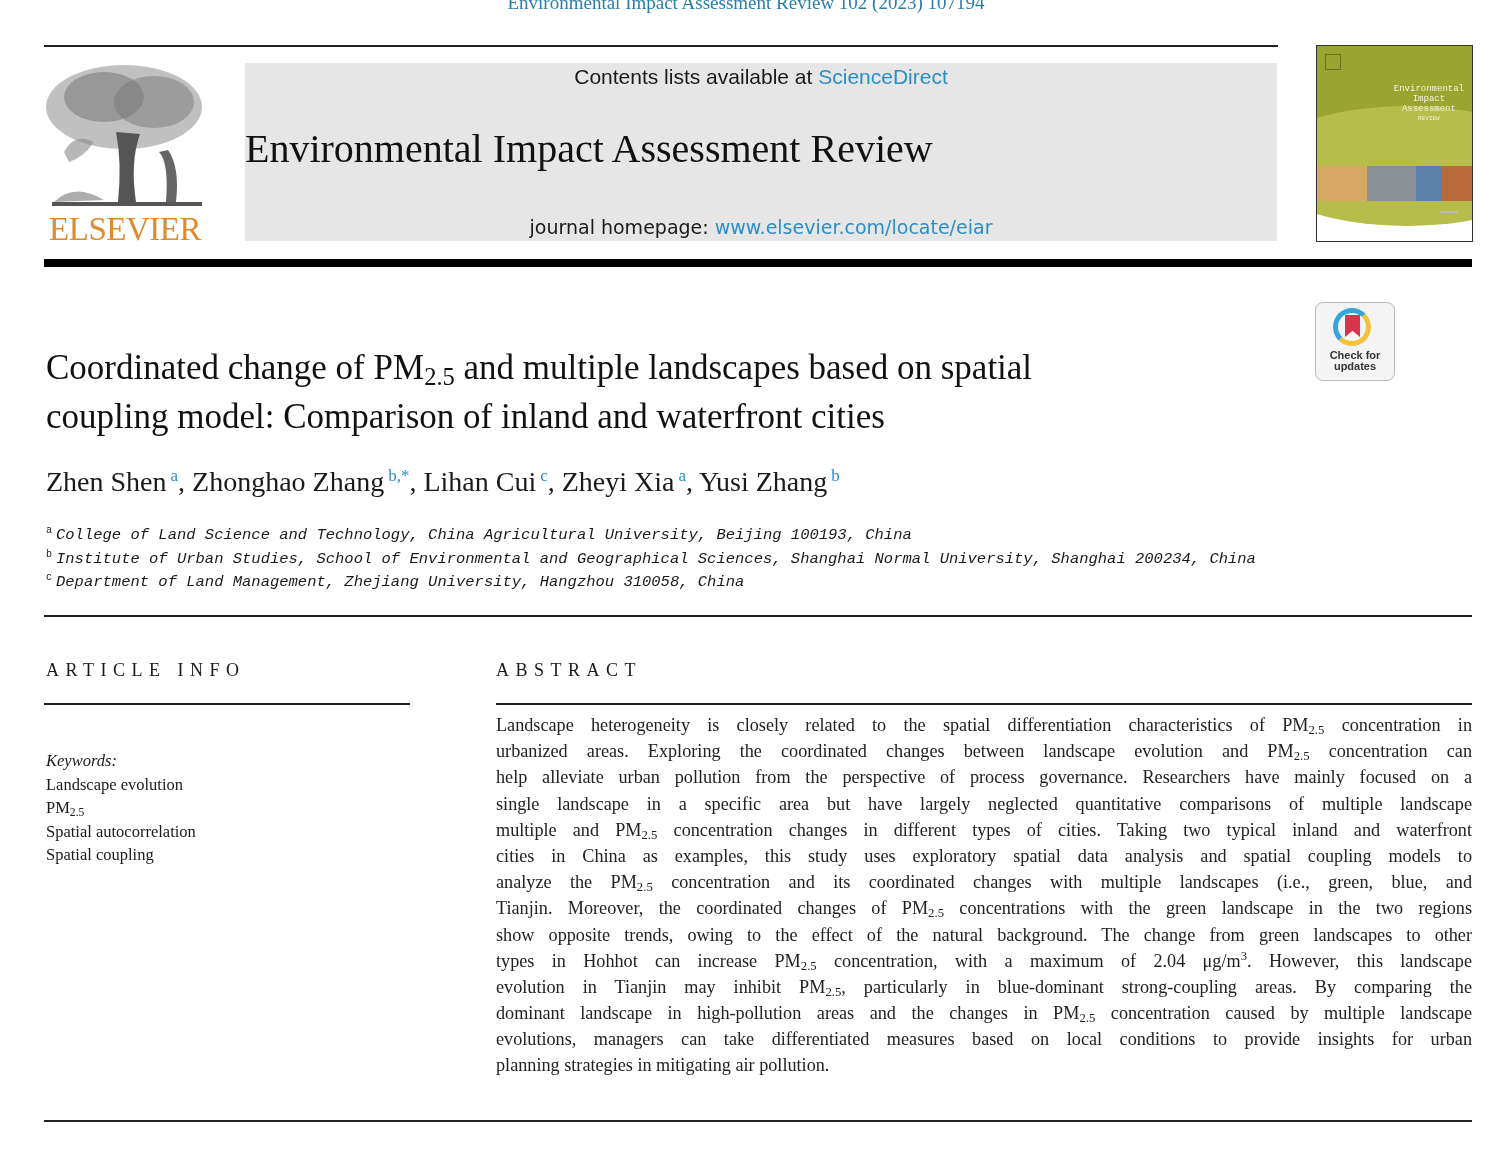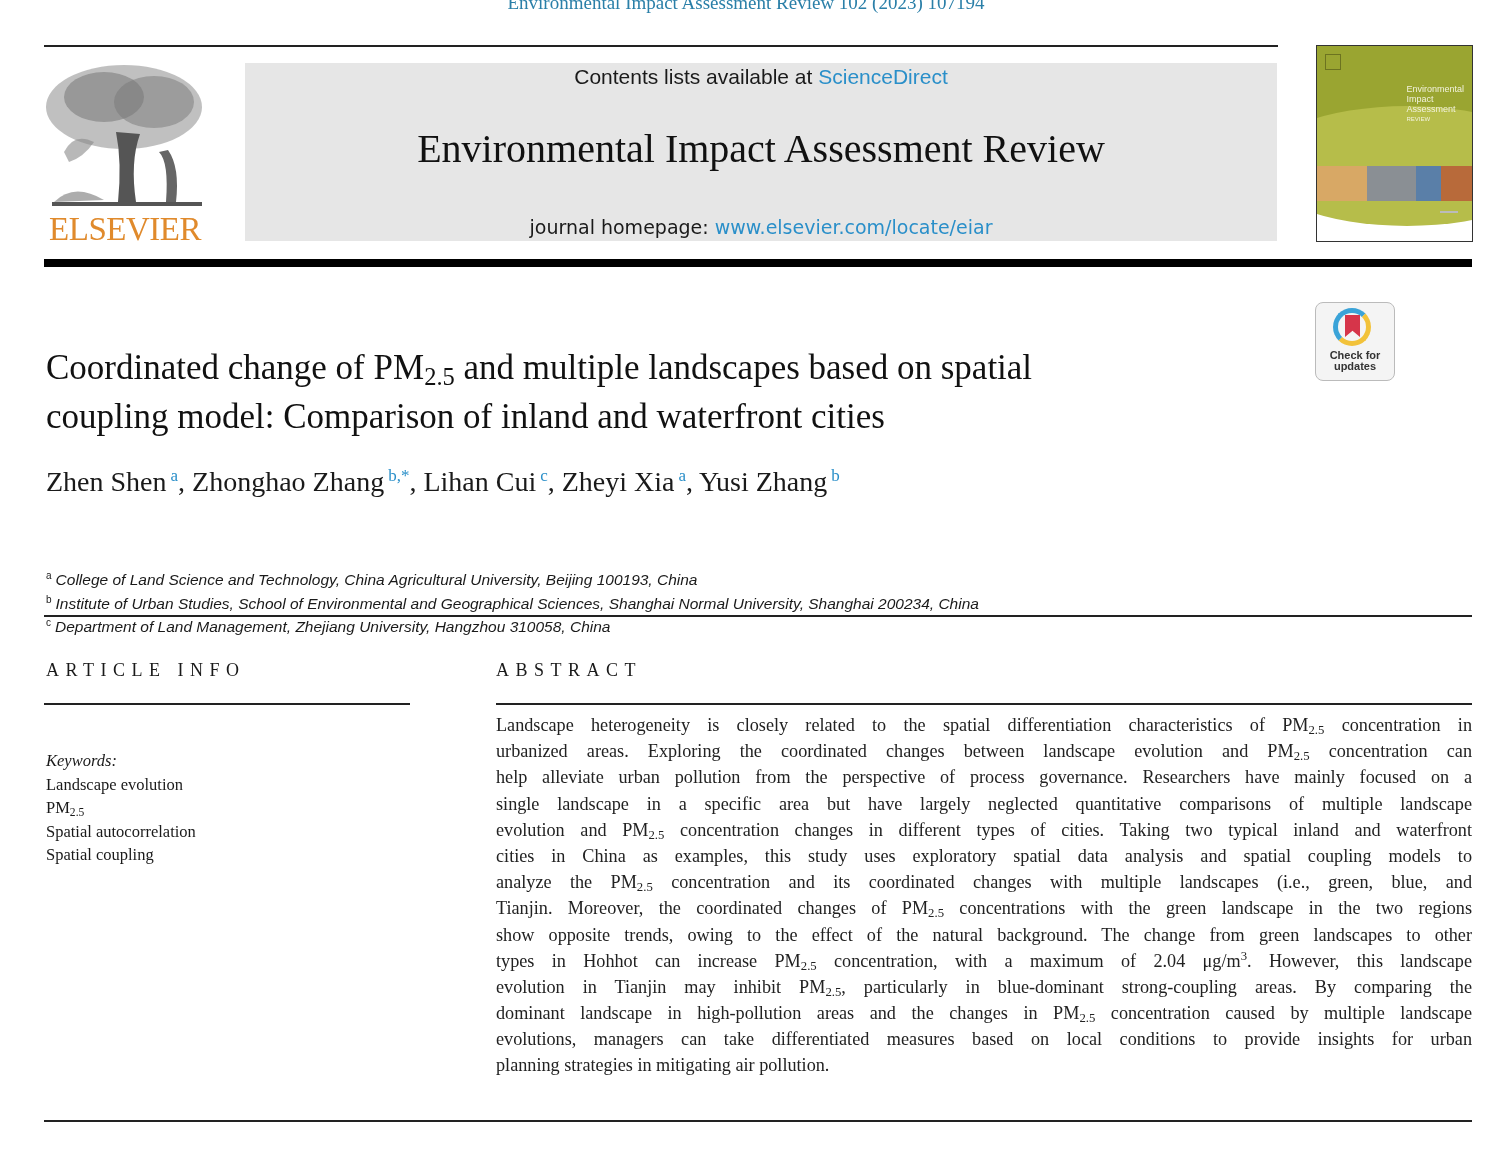--- a/index.html
+++ b/index.html
@@ -10,48 +10,48 @@
   .citation { left: 0; width: 1492px; top: -8px; text-align: center; font-size: 19px; color: #2a7fa8;
               font-family: "Liberation Serif", serif; }
   .rule-top { left: 44px; top: 45px; width: 1234px; height: 2px; background: #222; }
   .rule-thick { left: 44px; top: 259px; width: 1428px; height: 8px; background: #000; }
   .logo { left: 44px; top: 62px; width: 162px; height: 186px; }
   .logo-text { position: absolute; left: 0; bottom: 0; width: 162px; text-align: center;
                font-family: "Liberation Serif", serif; font-size: 33px; color: #e08a2c; letter-spacing: -0.5px; }
   .banner { left: 245px; top: 63px; width: 1032px; height: 178px; background: #e6e6e6; }
   .banner .contents { position: absolute; top: 2px; width: 100%; text-align: center;
                       font-family: Liberation Sans, sans-serif; font-size: 21px; }
-  .banner .jtitle { position: absolute; top: 62px; width: 100%; text-align: center;
+  .banner .jtitle { position: absolute; top: 62px; width: 100%; text-align: left;
                     font-family: "Liberation Serif", serif; font-size: 40px; color: #111; }
   .banner .homepage { position: absolute; top: 153px; width: 100%; text-align: center;
                       font-family: "DejaVu Sans", sans-serif; font-size: 19px; }
   .cover { left: 1316px; top: 45px; width: 155px; height: 195px; border: 1px solid #333; background: #fff; overflow: hidden; }
   .cover .green { position: absolute; left: 0; top: 0; width: 155px; height: 100px; background: #9aa531; }
   .cover .curve { position: absolute; left: -60px; top: 60px; width: 300px; height: 120px; border-radius: 50%;
                   background: #b6bd4a; }
   .cover .photos { position: absolute; left: 0; top: 120px; width: 155px; height: 35px;
                    background: linear-gradient(90deg, #d8a865 0 32%, #8a8f94 32% 64%, #5a7fa8 64% 80%, #b86a3a 80%); }
-  .cover .ctitle { position: absolute; right: 8px; top: 38px; text-align: left; font-size: 9px; line-height: 10px;
-                   color: #f2f2dc; font-family: Liberation Sans, sans-serif; }
+  .cover .ctitle { position: absolute; right: 8px; top: 38px; text-align: center; font-size: 9px; line-height: 10px;
+                   color: #f2f2dc; font-family: Liberation Mono, monospace; }
   .cover .elsmark { position: absolute; left: 8px; top: 8px; width: 14px; height: 14px; border: 1px solid #6c7320; }
   .cover .foot { position: absolute; right: 14px; top: 165px; width: 18px; height: 2px; background: #bbb; }
   .check { left: 1315px; top: 302px; width: 78px; height: 77px; border: 1px solid #bbb; border-radius: 8px; background: #f4f4f4; }
   .check .ring { position: absolute; left: 17px; top: 5px; width: 38px; height: 38px; border-radius: 50%;
                  border: 5px solid #f2c23a; border-top-color: #3aa3d8; border-left-color: #3aa3d8; box-sizing: border-box; }
   .check .ribbon { position: absolute; left: 29px; top: 12px; width: 15px; height: 22px; background: #d6354a;
                    clip-path: polygon(0 0, 100% 0, 100% 100%, 50% 72%, 0 100%); }
   .check .label { position: absolute; left: 0; top: 47px; width: 100%; text-align: center;
                   font-family: "Liberation Sans", sans-serif; font-size: 11px; line-height: 11px; font-weight: bold; color: #333; }
   .title { left: 46px; top: 343px; width: 1240px; font-size: 35px; line-height: 49px; color: #111;
            font-family: "Liberation Serif", serif; }
   sub { font-size: 0.7em; vertical-align: -0.25em; line-height: 0; }
   sup { font-size: 0.7em; line-height: 0; }
   .authors { left: 46px; top: 466px; font-size: 28px; font-family: "Liberation Serif", serif; white-space: nowrap; }
   .authors sup { color: #2a8fc9; font-size: 17px; vertical-align: 10px; margin-left: 4px; }
-  .affils { left: 46px; top: 524px; font-size: 15.5px; font-style: italic; line-height: 23.5px; font-family: Liberation Sans, sans-serif; margin-top: 44px; }
+  .affils { left: 46px; top: 524px; font-size: 15.5px; font-style: italic; line-height: 23.5px; font-family: Liberation Mono, monospace; }
   .affils sup { font-style: normal; font-size: 10px; vertical-align: 6px; margin-right: 4px; }
   .rule-mid { left: 44px; top: 615px; width: 1428px; height: 2px; background: #222; }
   .section-h { top: 660px; font-size: 18px; letter-spacing: 6.5px; font-family: "Liberation Serif", serif; }
   .rule-info { left: 44px; top: 703px; width: 366px; height: 2px; background: #222; }
   .rule-abs { left: 496px; top: 703px; width: 976px; height: 2px; background: #222; }
   .keywords { left: 46px; top: 749px; font-size: 16.5px; line-height: 23.5px; font-family: "Liberation Serif", serif; }
   .keywords .kh { font-style: italic; }
   .abstract { left: 496px; top: 712px; width: 976px; font-size: 18.2px; line-height: 26.2px; font-family: "Liberation Serif", serif; color: #222; }
   .abstract .line { display: block; text-align: justify; text-align-last: justify; white-space: nowrap; height: 26.2px; }
   .abstract .line.last { text-align-last: left; }
@@ -144,21 +144,21 @@
   <div><span>PM</span><sub>2.5</sub></div>
   <div>Spatial autocorrelation</div>
   <div>Spatial coupling</div>
 </div>
 
 <div class="abs abstract">
   <span class="line"><span>Landscape heterogeneity is closely related to the spatial differentiation characteristics of PM</span><sub>2.5</sub><span> concentration in</span></span>
   <span class="line"><span>urbanized areas. Exploring the coordinated changes between landscape evolution and PM</span><sub>2.5</sub><span> concentration can</span></span>
   <span class="line"><span>help alleviate urban pollution from the perspective of process governance. Researchers have mainly focused on a</span></span>
   <span class="line"><span>single landscape in a specific area but have largely neglected quantitative comparisons of multiple landscape</span></span>
-  <span class="line"><span>evolution and PM</span><sub>2.5</sub><span> concentration changes in different types of cities. Taking two typical inland and waterfront</span></span>
+  <span class="line"><span>multiple and PM</span><sub>2.5</sub><span> concentration changes in different types of cities. Taking two typical inland and waterfront</span></span>
   <span class="line"><span>cities in China as examples, this study uses exploratory spatial data analysis and spatial coupling models to</span></span>
   <span class="line"><span>analyze the PM</span><sub>2.5</sub><span> concentration and its coordinated changes with multiple landscapes (i.e., green, blue, and</span></span>
   <span class="line"><span>Tianjin. Moreover, the coordinated changes of PM</span><sub>2.5</sub><span> concentrations with the green landscape in the two regions</span></span>
   <span class="line"><span>show opposite trends, owing to the effect of the natural background. The change from green landscapes to other</span></span>
   <span class="line"><span>types in Hohhot can increase PM</span><sub>2.5</sub><span> concentration, with a maximum of 2.04 μg/m</span><sup>3</sup><span>. However, this landscape</span></span>
   <span class="line"><span>evolution in Tianjin may inhibit PM</span><sub>2.5</sub><span>, particularly in blue-dominant strong-coupling areas. By comparing the</span></span>
   <span class="line"><span>dominant landscape in high-pollution areas and the changes in PM</span><sub>2.5</sub><span> concentration caused by multiple landscape</span></span>
   <span class="line"><span>evolutions, managers can take differentiated measures based on local conditions to provide insights for urban</span></span>
   <span class="line last"><span>planning strategies in mitigating air pollution.</span></span>
 </div>

